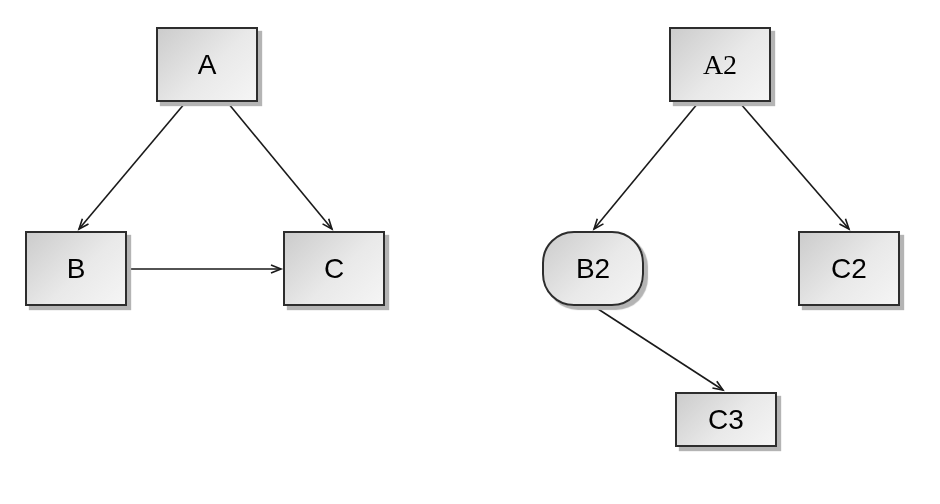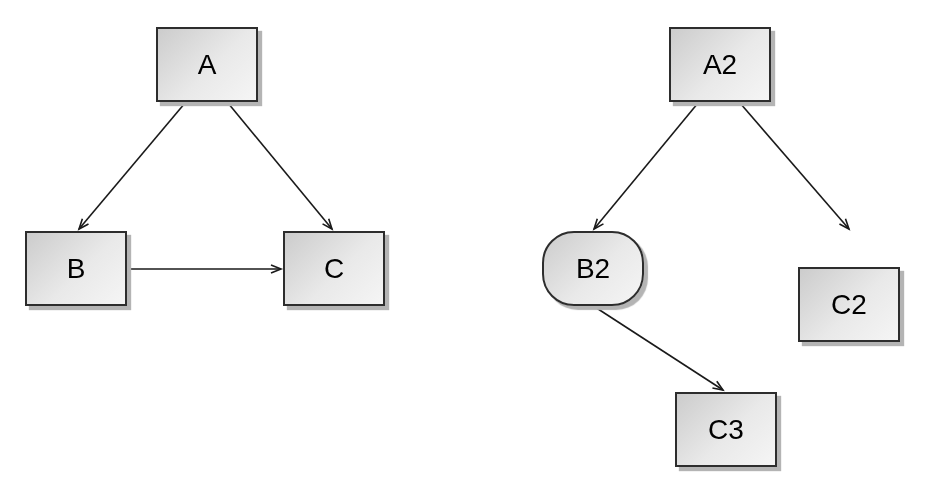--- a/index.html
+++ b/index.html
@@ -62,26 +62,26 @@
   <div id="node-layer">
       <div class="node" style="left: 156px; top: 27px; width: 102px; height: 75px;">
         <span class="node-label">A</span>
       </div>
       <div class="node" style="left: 25px; top: 231px; width: 102px; height: 75px;">
         <span class="node-label">B</span>
       </div>
       <div class="node" style="left: 283px; top: 231px; width: 102px; height: 75px;">
         <span class="node-label">C</span>
       </div>
-      <div class="node" style="left: 669px; top: 27px; width: 102px; height: 75px;">
+      <div class="node" style="left: 669px; top: 27px; width: 102px; height: 75px; font-family: Liberation Serif, serif;">
         <span class="node-label">A2</span>
       </div>
       <div class="node" style="left: 542px; top: 231px; width: 102px; height: 75px; border-radius: 32px;">
         <span class="node-label">B2</span>
       </div>
-      <div class="node" style="left: 798px; top: 231px; width: 102px; height: 75px; margin-top: 36px;">
+      <div class="node" style="left: 798px; top: 231px; width: 102px; height: 75px;">
         <span class="node-label">C2</span>
       </div>
-      <div class="node" style="left: 675px; top: 392px; width: 102px; height: 75px;">
+      <div class="node" style="left: 675px; top: 392px; width: 102px; height: 55px;">
         <span class="node-label">C3</span>
       </div>
     </div>
 </div>
 
 </body></html>

